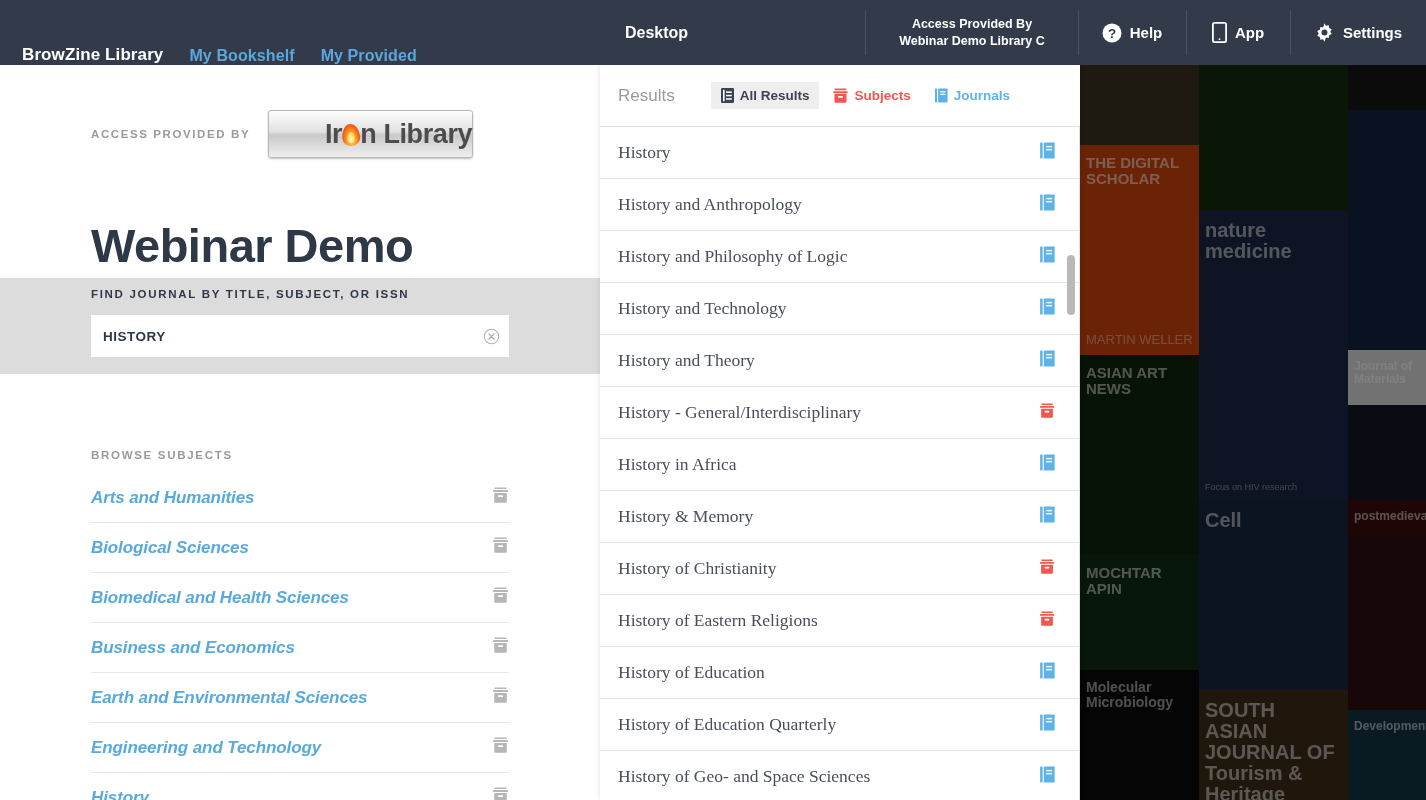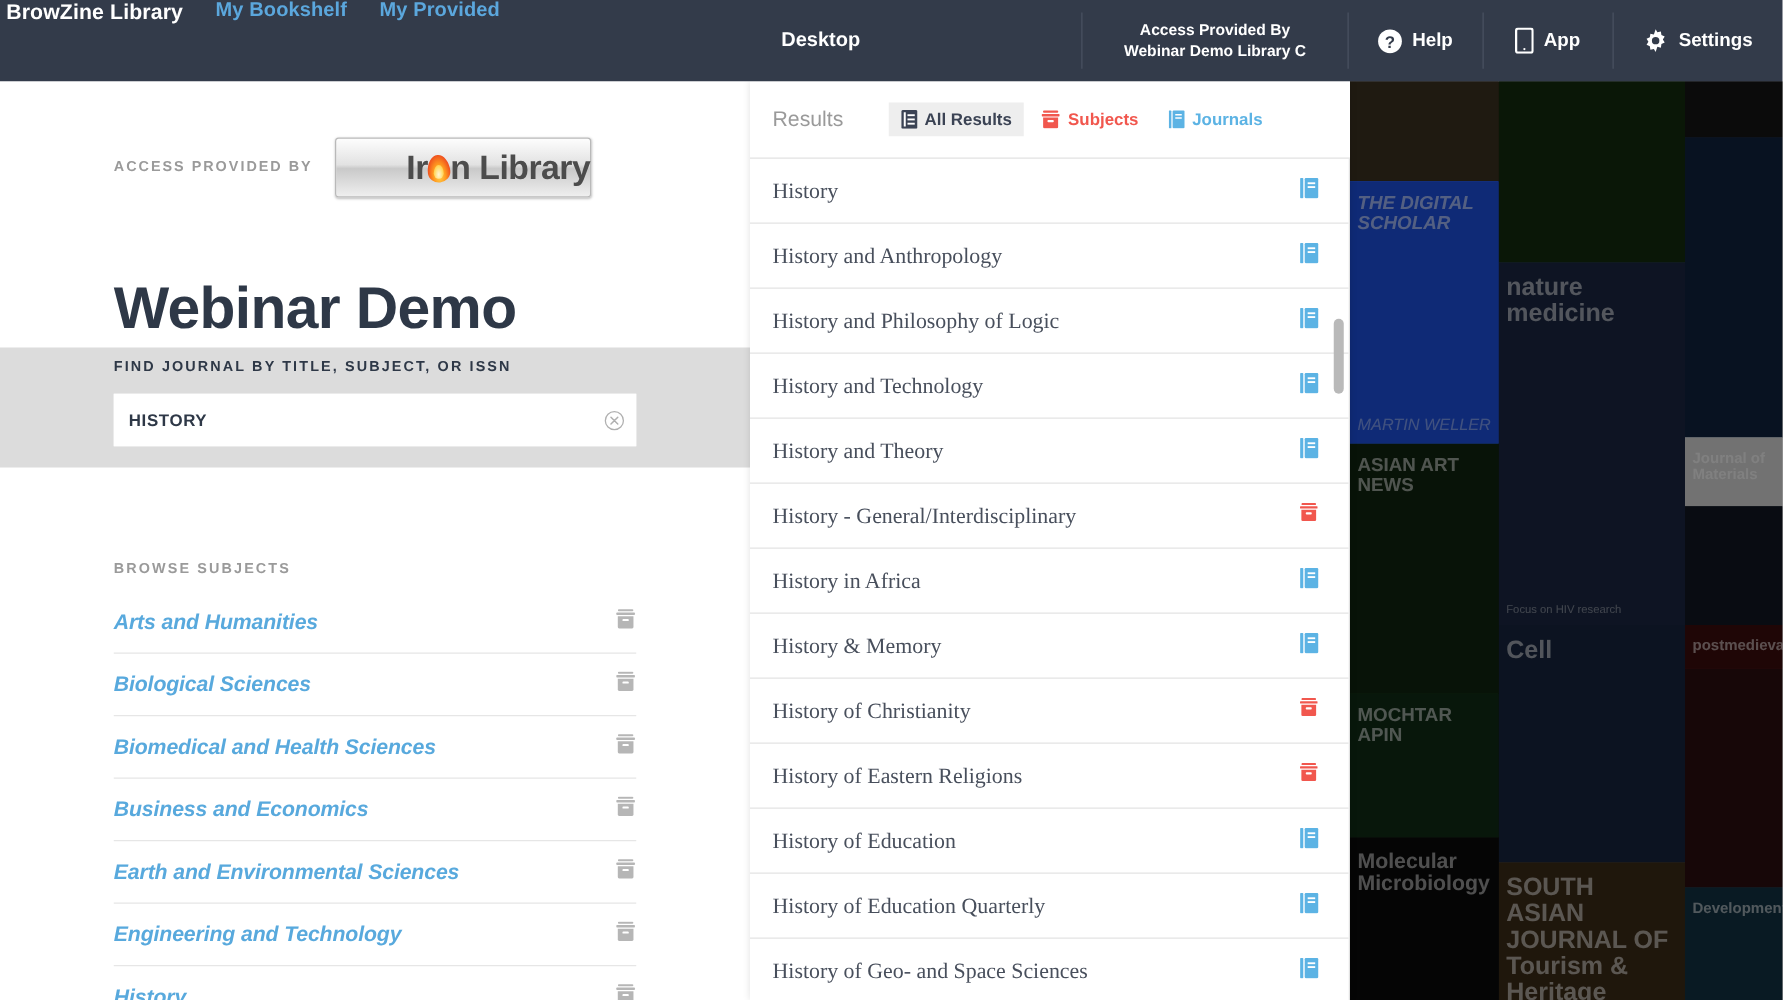--- a/index.html
+++ b/index.html
@@ -12,22 +12,22 @@
 
   
   .topnav {
     position: absolute; top: 0; left: 0;
     width: 1426px; height: 65px;
     background: #333b4a;
     display: flex; align-items: stretch;
     z-index: 40;
   }
   .nav-left {
-    display: flex; align-items: flex-start;
-    padding-left: 5px; gap: 26px;
+    display: flex; align-items: flex-end;
+    padding-left: 22px; gap: 26px;
   }
   .brand {
     color: #ffffff; font-size: 17px; font-weight: bold;
     letter-spacing: 0.1px;
   }
   .navlink {
     color: #5ba7dd; font-size: 16px; font-weight: bold;
     letter-spacing: 0.1px; cursor: pointer;
   }
   .nav-desktop {
@@ -239,35 +239,35 @@
   }
 </style>
 </head>
 <body>
 
 <div class="coverwall">
   <div class="cover-col c1">
       <div class="cover" style="height: 80px; background: rgb(58, 48, 32);">
         <div class="dim"></div>
       </div>
-      <div class="cover" style="height: 210px; background: #1d4ed8; font-style: italic;">
+      <div class="cover" style="height: 210px; background: #c2410c;">
         <div class="cv-label" style="top:10px;font-size:15px;opacity:.55">THE DIGITAL SCHOLAR</div>
         <div class="cv-label" style="bottom:8px;font-size:13px;opacity:.4;font-weight:normal">MARTIN WELLER</div>
         <div class="dim"></div>
       </div>
       <div class="cover" style="height: 200px; background: rgb(16, 36, 15);">
         <div class="cv-label" style="top:10px;font-size:15px;opacity:.55">ASIAN ART NEWS</div>
         <div class="dim"></div>
       </div>
       <div class="cover" style="height: 115px; background: rgb(15, 42, 20);">
         <div class="cv-label" style="top:10px;font-size:15px;opacity:.55">MOCHTAR APIN</div>
         <div class="dim"></div>
       </div>
       <div class="cover" style="height: 200px; background: rgb(10, 10, 10);">
-        <div class="cv-label" style="top:10px;font-size:17px;opacity:.55">Molecular Microbiology</div>
+        <div class="cv-label" style="top:10px;font-size:14px;opacity:.55">Molecular Microbiology</div>
         <div class="dim"></div>
       </div>
     </div>
   <div class="cover-col c2">
       <div class="cover" style="height: 145px; background: rgb(19, 42, 14);">
         <div class="dim"></div>
       </div>
       <div class="cover" style="height: 290px; background: rgb(26, 38, 64);">
         <div class="cv-label" style="top:10px;font-size:20px;opacity:.55">nature medicine</div>
         <div class="cv-label" style="bottom:8px;font-size:9px;opacity:.4;font-weight:normal">Focus on HIV research</div>

